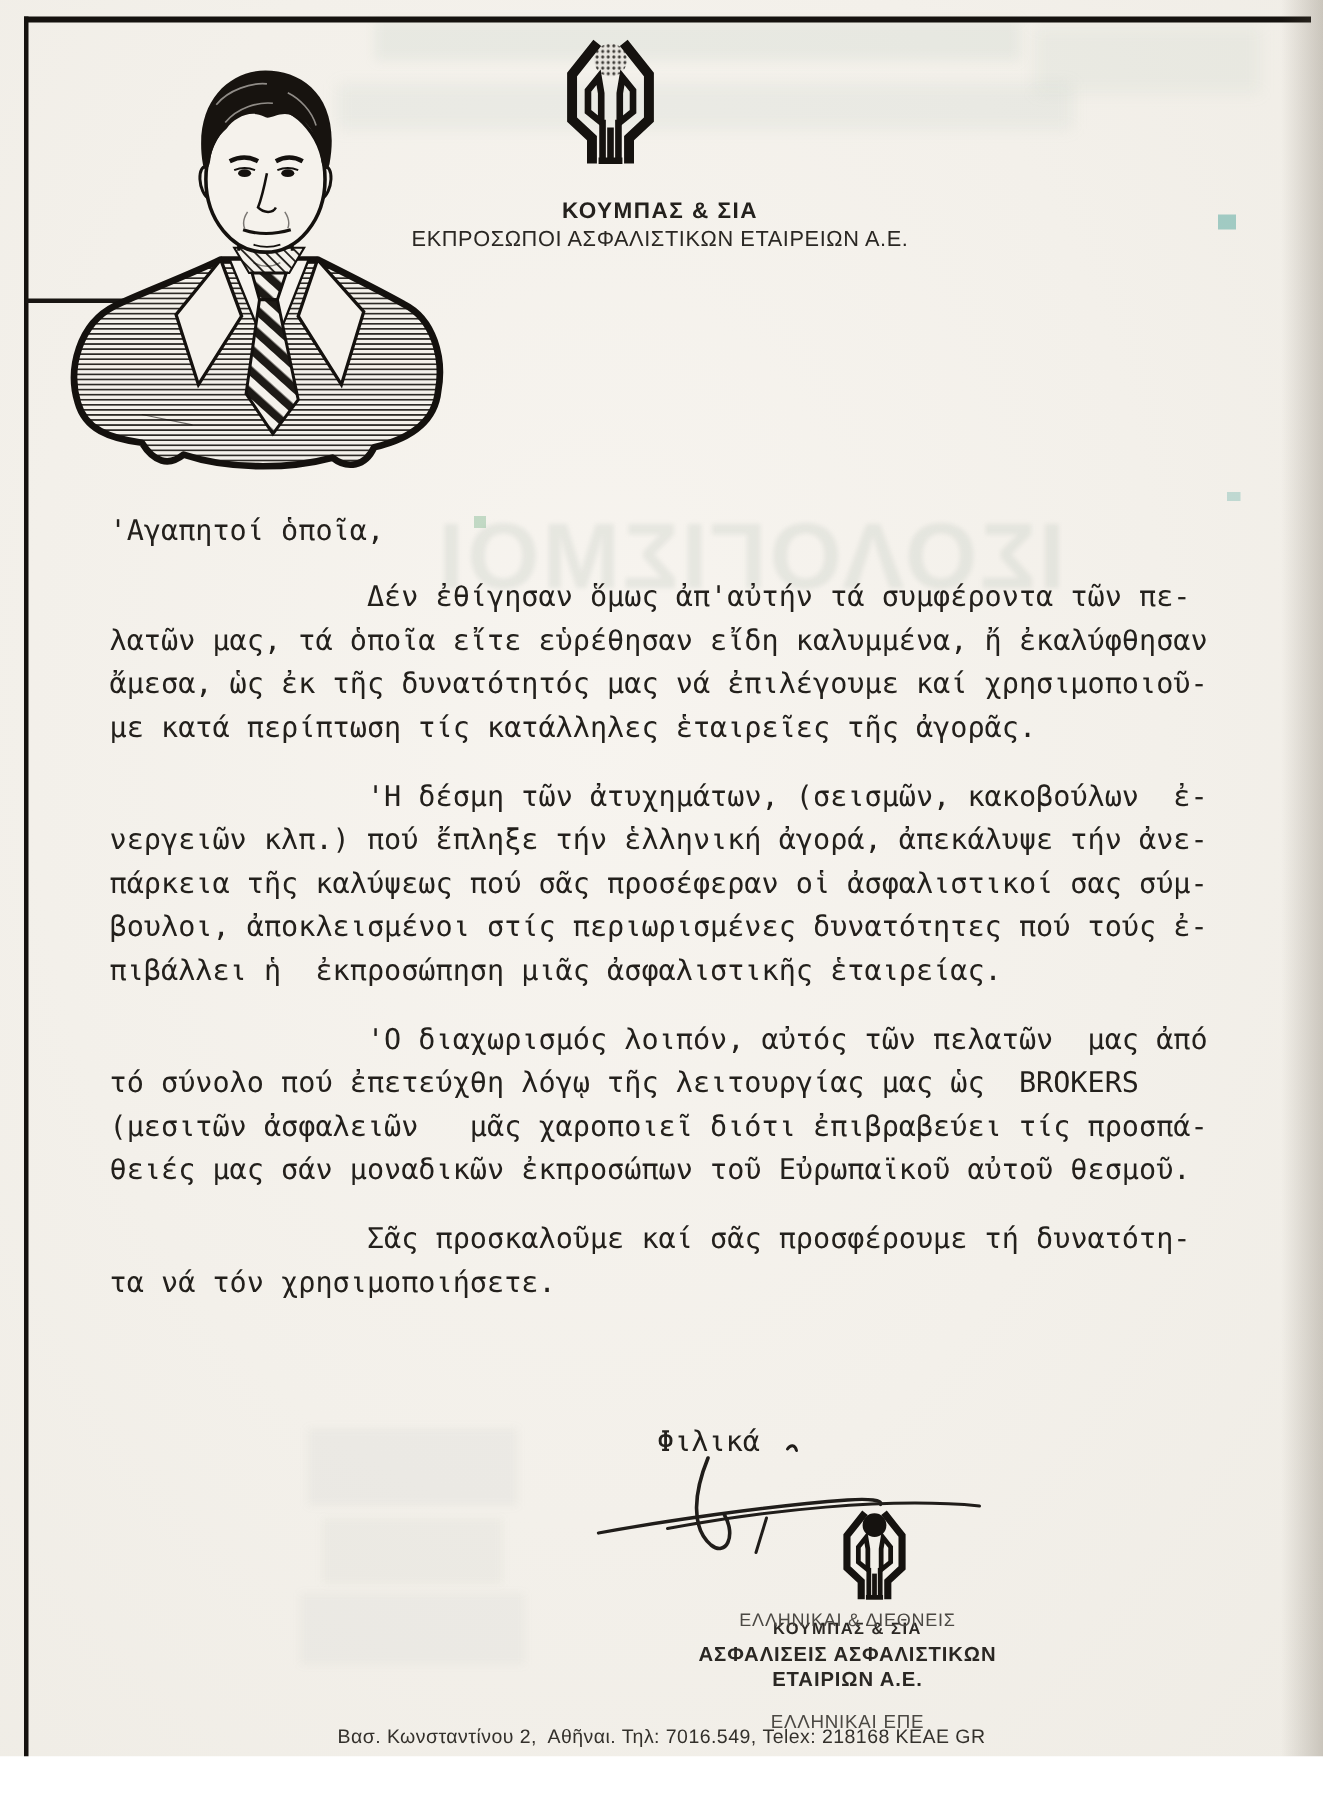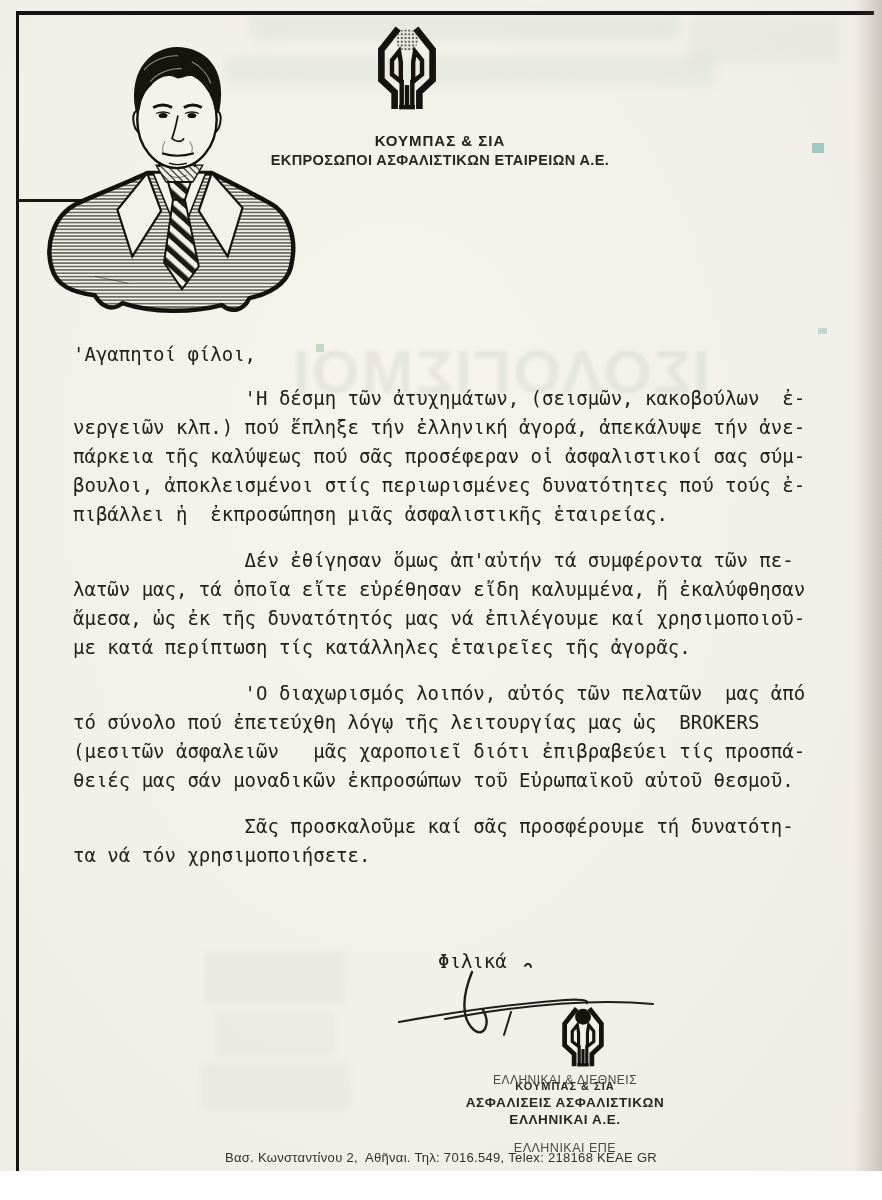--- a/index.html
+++ b/index.html
@@ -36,21 +36,21 @@
   .speck3{left:818px;top:328px;width:9px;height:6px;background:rgba(62,158,148,.28);filter:blur(.5px);}
   .ghost-tbl1{left:205px;top:952px;width:140px;height:52px;background:rgba(120,140,130,.06);filter:blur(3px);}
   .ghost-tbl2{left:215px;top:1012px;width:120px;height:44px;background:rgba(120,140,130,.055);filter:blur(3px);}
   .ghost-tbl3{left:200px;top:1062px;width:150px;height:48px;background:rgba(120,140,130,.05);filter:blur(3px);}
 
   
   .logo-top{position:absolute;left:362px;top:25px;width:90px;height:106px;}
   .hdr-company{position:absolute;left:240px;top:132px;width:400px;text-align:center;
     font-size:15px;font-weight:bold;letter-spacing:1px;color:#24211d;}
   .hdr-sub{position:absolute;left:190px;top:152px;width:500px;text-align:center;
-    font-size:14.5px;font-weight:700;letter-spacing:.4px;color:#2a2723;}
+    font-size:14.5px;font-weight:400;letter-spacing:.4px;color:#2a2723;}
 
   .portrait{position:absolute;left:28px;top:42px;width:288px;height:278px;}
   .pointer-line{position:absolute;left:17px;top:199px;width:70px;height:3px;background:#191613;}
 
   .mono{font-family:"DejaVu Sans Mono","DejaVu Sans",monospace;color:#23201c;}
   .dateline{position:absolute;left:580px;top:210px;font-size:19px;white-space:pre;}
 
   .letter-body{position:absolute;left:73px;top:340px;width:760px;font-size:19px;line-height:29px;}
   .letter-body .greet{white-space:pre-wrap;margin:0 0 15px 0;}
   .letter-body .para{white-space:pre-wrap;margin:0 0 17px 0;}
@@ -171,30 +171,30 @@
 
     <path d="M130,112 Q145,117 162,112" fill="none" stroke="#14110e" stroke-width="2.1"></path>
     <path d="M137,122 Q146,125 155,122" fill="none" stroke="#14110e" stroke-width="1.2"></path>
     <path d="M137,134 Q146,139 155,134" fill="none" stroke="#14110e" stroke-width="1" opacity=".5"></path>
 
     <path d="M62,236 L96,243" stroke="#14110e" stroke-width=".8" opacity=".6"></path>
   </svg>
 
 
   <div class="letter-body mono">
-    <div class="greet">'Αγαπητοί φίλοι,</div>
+    <div class="greet">'Αγαπητοί ὁποῖα,</div>
+    <div class="para">               Δέν ἐθίγησαν ὅμως ἀπ'αὐτήν τά συμφέροντα τῶν πε-
+λατῶν μας, τά ὁποῖα εἴτε εὑρέθησαν εἴδη καλυμμένα, ἤ ἐκαλύφθησαν
+ἄμεσα, ὡς ἐκ τῆς δυνατότητός μας νά ἐπιλέγουμε καί χρησιμοποιοῦ-
+με κατά περίπτωση τίς κατάλληλες ἑταιρεῖες τῆς ἀγορᾶς.</div>
     <div class="para">               'Η δέσμη τῶν ἀτυχημάτων, (σεισμῶν, κακοβούλων  ἐ-
 νεργειῶν κλπ.) πού ἔπληξε τήν ἑλληνική ἀγορά, ἀπεκάλυψε τήν ἀνε-
 πάρκεια τῆς καλύψεως πού σᾶς προσέφεραν οἱ ἀσφαλιστικοί σας σύμ-
 βουλοι, ἀποκλεισμένοι στίς περιωρισμένες δυνατότητες πού τούς ἐ-
 πιβάλλει ἡ  ἐκπροσώπηση μιᾶς ἀσφαλιστικῆς ἑταιρείας.</div>
-    <div class="para">               Δέν ἐθίγησαν ὅμως ἀπ'αὐτήν τά συμφέροντα τῶν πε-
-λατῶν μας, τά ὁποῖα εἴτε εὑρέθησαν εἴδη καλυμμένα, ἤ ἐκαλύφθησαν
-ἄμεσα, ὡς ἐκ τῆς δυνατότητός μας νά ἐπιλέγουμε καί χρησιμοποιοῦ-
-με κατά περίπτωση τίς κατάλληλες ἑταιρεῖες τῆς ἀγορᾶς.</div>
     <div class="para">               'Ο διαχωρισμός λοιπόν, αὐτός τῶν πελατῶν  μας ἀπό
 τό σύνολο πού ἐπετεύχθη λόγῳ τῆς λειτουργίας μας ὡς  BROKERS
 (μεσιτῶν ἀσφαλειῶν   μᾶς χαροποιεῖ διότι ἐπιβραβεύει τίς προσπά-
 θειές μας σάν μοναδικῶν ἐκπροσώπων τοῦ Εὐρωπαϊκοῦ αὐτοῦ θεσμοῦ.</div>
     <div class="para">               Σᾶς προσκαλοῦμε καί σᾶς προσφέρουμε τή δυνατότη-
 τα νά τόν χρησιμοποιήσετε.</div>
   </div>
 
   <div class="closing mono">Φιλικά</div>
 
@@ -213,19 +213,19 @@
     <path d="M41,30 L33,40 L33,56 L43,64 L43,42 Z" fill="none" stroke="#15120f" stroke-width="5"></path>
     <path d="M59,30 L67,40 L67,56 L57,64 L57,42 Z" fill="none" stroke="#15120f" stroke-width="5"></path>
     <path d="M44,62 L44,93" stroke="#15120f" stroke-width="5"></path>
     <path d="M50,68 L50,93" stroke="#15120f" stroke-width="5"></path>
     <path d="M56,62 L56,93" stroke="#15120f" stroke-width="5"></path>
     <path d="M41,93 L59,93" stroke="#15120f" stroke-width="5"></path>
   </svg>
 
   <div class="blk blk-company">ΚΟΥΜΠΑΣ &amp; ΣΙΑ</div>
   <div class="blk blk-l1">ΑΣΦΑΛΙΣΕΙΣ ΑΣΦΑΛΙΣΤΙΚΩΝ</div>
-  <div class="blk blk-l2">ΕΛΛΗΝΙΚΑΙ Α.Ε.</div>
+  <div class="blk blk-l2">ΕΤΑΙΡΙΩΝ Α.Ε.</div>
   <div class="blk blk-l3">ΕΛΛΗΝΙΚΑΙ &amp; ΔΙΕΘΝΕΙΣ</div>
   <div class="blk blk-l4">ΕΛΛΗΝΙΚΑΙ ΕΠΕ</div>
 
   <div class="footer-address">Βασ. Κωνσταντίνου 2,  Αθῆναι. Τηλ: 7016.549, Telex: 218168 KEAE GR</div>
 
 </div>
 
 </body></html>

